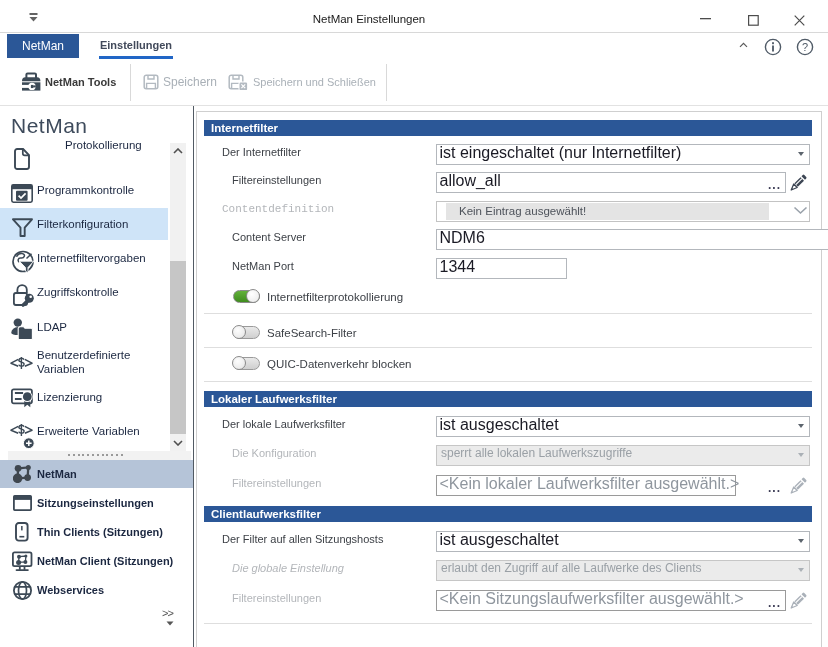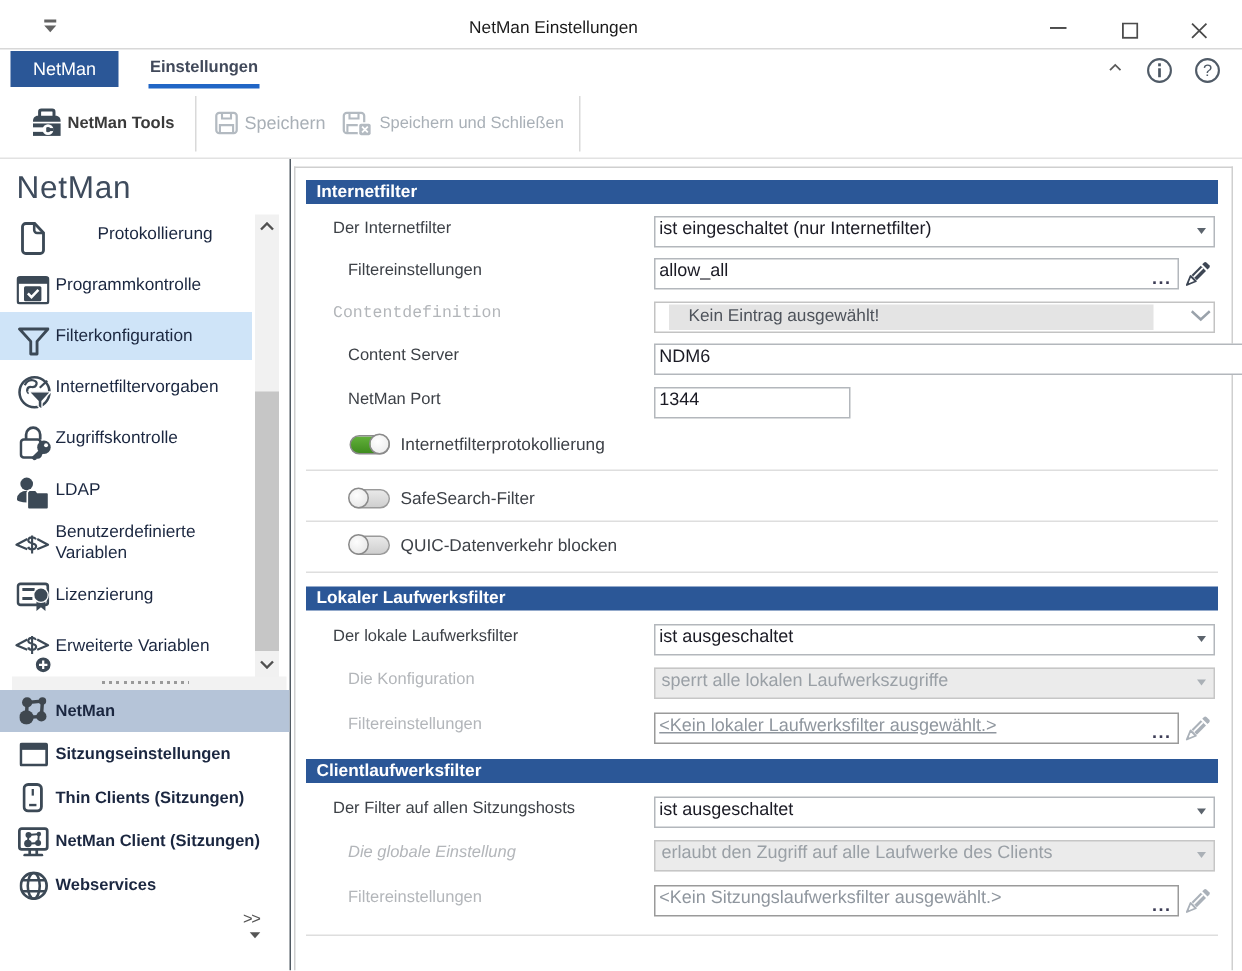--- a/index.html
+++ b/index.html
@@ -93,21 +93,21 @@
 <svg class="abs" style="left:166px;top:621px;" width="8" height="5" viewBox="0 0 8 5">
     <path d="M0.5,0.5 h7 l-3.5,4 z" fill="#555"></path>
   </svg>
 
 <div id="sb"></div>
 
 <svg class="abs" style="left:14px;top:148px;" width="16" height="22" viewBox="0 0 16 22">
   <path d="M1,3.2 a2.2,2.2 0 0 1 2.2,-2.2 h5.9 l5.9,6.2 v11.6 a2.2,2.2 0 0 1 -2.2,2.2 h-9.6 a2.2,2.2 0 0 1 -2.2,-2.2 z" fill="none" stroke="#3c4956" stroke-width="1.9"></path>
   <path d="M8.8,1.4 v4 a1.9,1.9 0 0 0 1.9,1.9 h4" fill="none" stroke="#3c4956" stroke-width="1.7"></path>
 </svg>
-<div class="abs sbt" style="left:37px;top:149px;padding-left:28px;">Protokollierung</div>
+<div class="abs sbt" style="left:37px;top:138px;padding-left:28px;">Protokollierung</div>
 
 <svg class="abs" style="left:11px;top:184px;" width="22" height="19" viewBox="0 0 22 19">
   <rect x="0.8" y="0.8" width="20.4" height="17.4" rx="1.6" fill="none" stroke="#3c4956" stroke-width="1.6"></rect>
   <rect x="0.8" y="0.8" width="20.4" height="4.4" fill="#3c4956"></rect>
   <rect x="5" y="6.8" width="11.6" height="10" rx="1" fill="#3c4956"></rect>
   <path d="M7.6,11.6 l2.4,2.5 l4.6,-4.8" fill="none" stroke="#fff" stroke-width="1.7"></path>
 </svg>
 <div class="abs sbt" style="left:37px;top:183px;">Programmkontrolle</div>
 
 <svg class="abs" style="left:12px;top:218px;" width="21" height="20" viewBox="0 0 21 20">
@@ -208,21 +208,21 @@
   .sbb{font-size:11px;font-weight:bold;color:#1b2740;line-height:14px;white-space:nowrap;}
 </style>
 
 <div class="abs" style="left:196px;top:111px;width:624px;height:535px;border:1px solid #cfcfcf;border-bottom:none;background:#fff;"></div>
 <style>
   .hdr{position:absolute;left:204px;width:608px;height:16px;background:#2b5797;color:#fff;
        font-size:11.5px;font-weight:bold;line-height:16px;padding-left:7px;box-sizing:border-box;}
   .lbl{position:absolute;font-size:11px;color:#3d4147;line-height:13px;white-space:nowrap;}
   .lbd{position:absolute;font-size:11px;color:#b3b6ba;line-height:13px;white-space:nowrap;}
   .box{position:absolute;left:436px;height:21px;box-sizing:border-box;background:#fff;
-       border:1px solid #b3b7bc;font-size:12px;color:#1a1a24;line-height:15px;padding-left:2.5px;white-space:nowrap;}
+       border:1px solid #b3b7bc;font-size:16px;color:#1a1a24;line-height:15px;padding-left:2.5px;white-space:nowrap;}
   .boxd{position:absolute;left:436px;height:21px;box-sizing:border-box;background:#ebebeb;
        border:1px solid #c6c6c6;font-size:12px;color:#9aa0a6;line-height:15px;padding-left:4px;white-space:nowrap;}
   .caret{position:absolute;width:0;height:0;border-left:3.5px solid transparent;border-right:3.5px solid transparent;border-top:4px solid #5c646d;}
   .caretd{position:absolute;width:0;height:0;border-left:3.5px solid transparent;border-right:3.5px solid transparent;border-top:4px solid #aab0b6;}
   .dots{position:absolute;font-size:12px;font-weight:bold;color:#3c3c55;letter-spacing:1px;}
   .sep{position:absolute;left:204px;width:608px;height:1px;background:#dedede;}
 </style>
 <div class="hdr" style="top:120px;">Internetfilter</div>
 <div class="lbl" style="left:222px;top:146px;">Der Internetfilter</div>
 <div class="box" style="top:144px;width:374px;">ist eingeschaltet (nur Internetfilter)</div>
@@ -262,21 +262,21 @@
 <div class="sep" style="top:381px;"></div>
 
 <div class="hdr" style="top:391px;">Lokaler Laufwerksfilter</div>
 <div class="lbl" style="left:222px;top:418px;">Der lokale Laufwerksfilter</div>
 <div class="box" style="top:416px;width:374px;">ist ausgeschaltet</div>
 <div class="caret" style="left:798px;top:424px;"></div>
 <div class="lbd" style="left:232px;top:447px;">Die Konfiguration</div>
 <div class="boxd" style="top:445px;width:374px;">sperrt alle lokalen Laufwerkszugriffe</div>
 <div class="caretd" style="left:798px;top:453px;"></div>
 <div class="lbd" style="left:232px;top:477px;">Filtereinstellungen</div>
-<div class="box" style="top:475px;width:350px;color:#8f969e;border-color:#9a9a9a;text-decoration:underline;">&lt;Kein lokaler Laufwerksfilter ausgewählt.&gt;</div>
+<div class="box" style="top:475px;width:300px;color:#8f969e;border-color:#9a9a9a;">&lt;Kein lokaler Laufwerksfilter ausgewählt.&gt;</div>
 <div class="dots" style="left:768px;top:481px;">...</div>
 <svg class="abs" style="left:790px;top:477px;" width="17" height="17" viewBox="0 0 17 17">
   <path d="M11.5,2.2 l3.5,3.5 l1.2,-1.2 a1.15,1.15 0 0 0 0,-1.6 l-1.9,-1.9 a1.15,1.15 0 0 0 -1.6,0 z" fill="#aab1b9"></path>
   <path d="M4.4,9.3 l6.1,-6.1 l3.5,3.5 l-6.1,6.1 z" fill="#aab1b9"></path>
   <path d="M5.8,10.7 l6.1,-6.1" stroke="#fff" stroke-width="1.2"></path>
   <path d="M3.7,10 l3.5,3.5 l-6,2.5 z" fill="#fff" stroke="#aab1b9" stroke-width="1.25" stroke-linejoin="round"></path>
   <path d="M1.2,16 l2,-0.8 l-1.2,-1.2 z" fill="#aab1b9"></path>
 </svg>
 
 <div class="hdr" style="top:506px;">Clientlaufwerksfilter</div>

